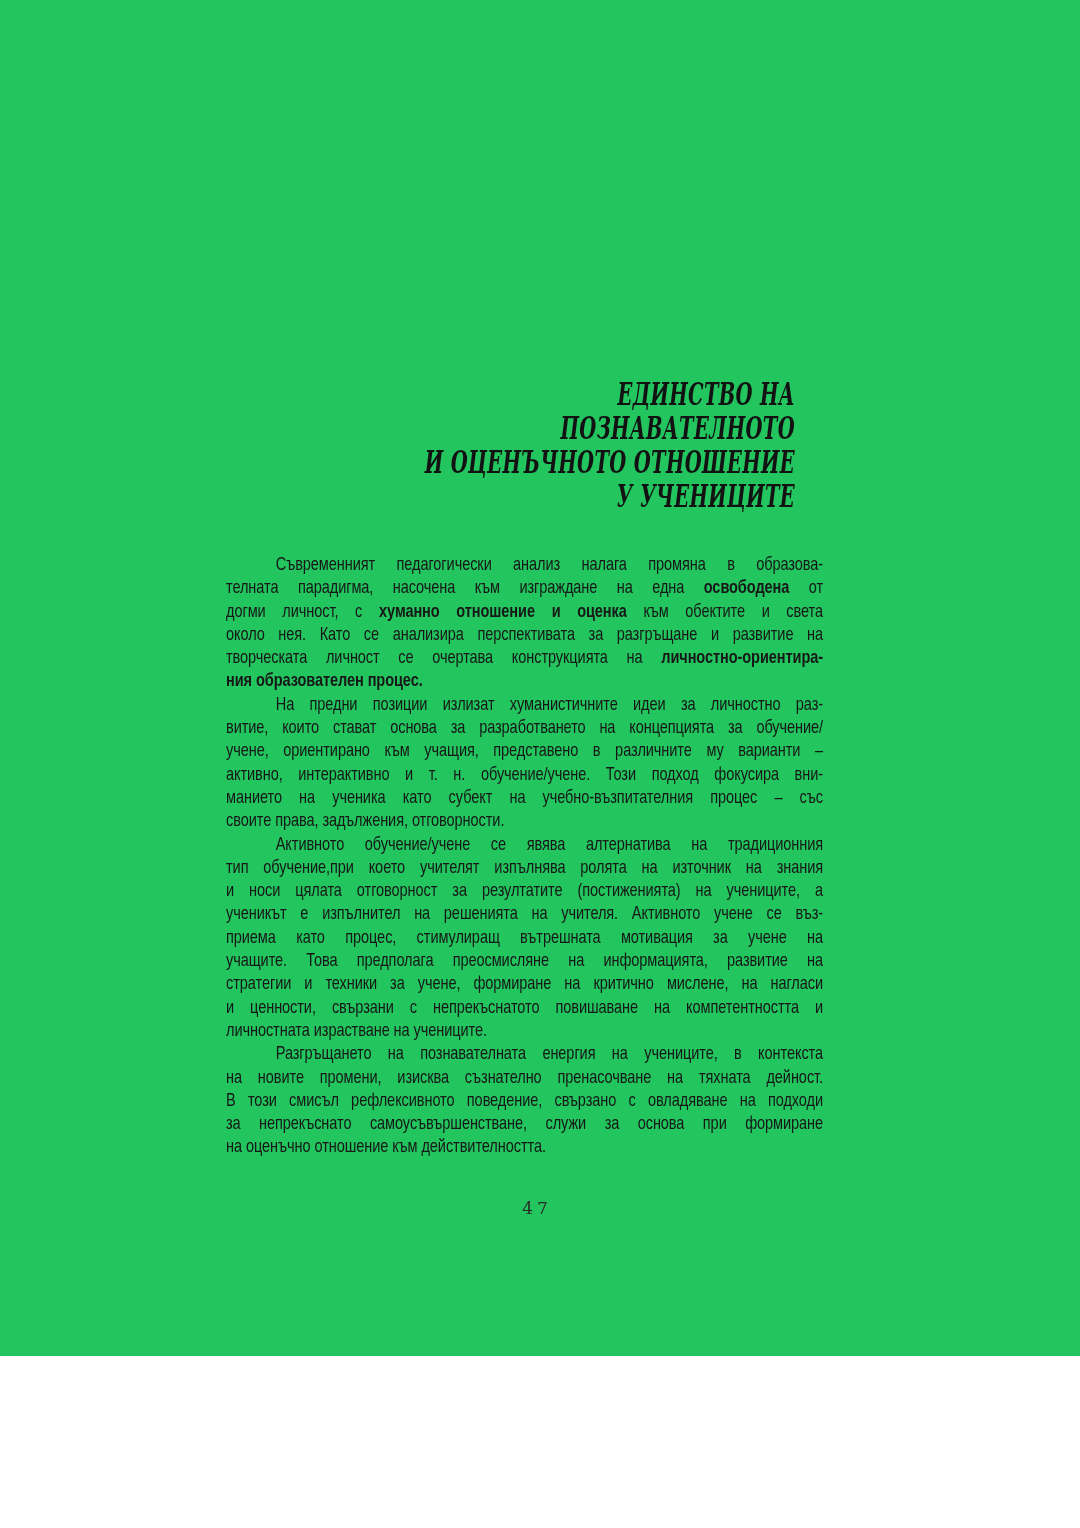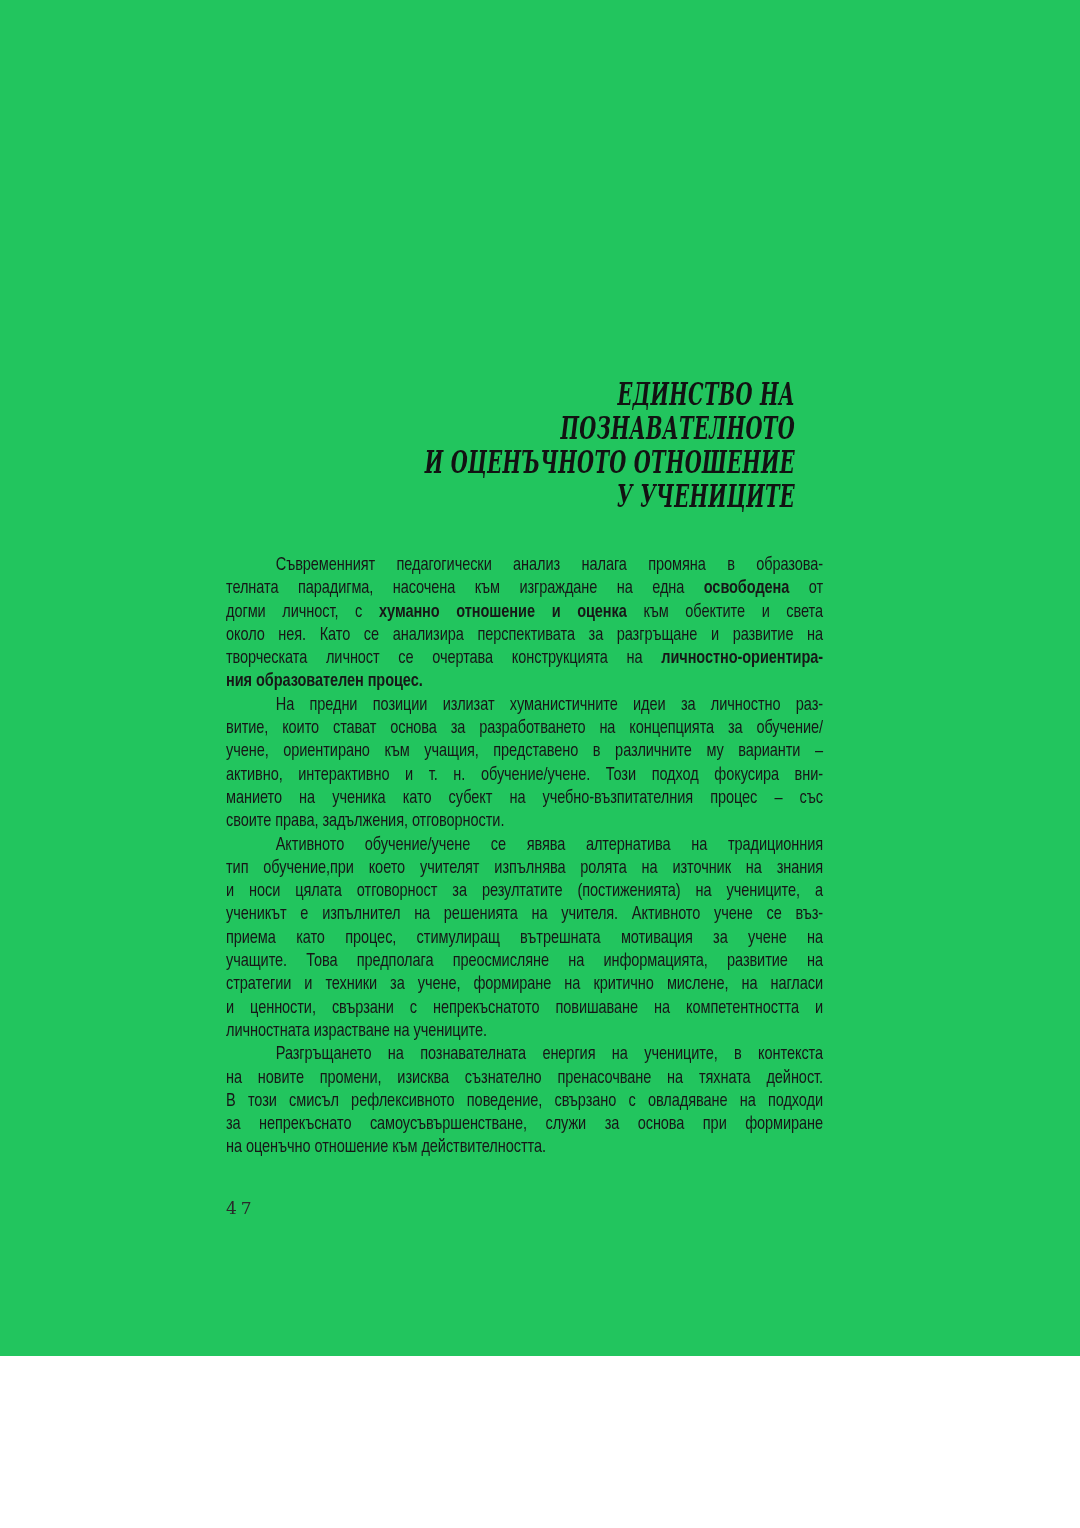--- a/index.html
+++ b/index.html
@@ -32,20 +32,21 @@
     font-size:19px; line-height:23.3px; letter-spacing:-0.1px;
     color:#171717;
   }
   .para { margin:0; }
   .line { text-align:justify; text-align-last:justify; min-height:23.3px; }
   .line.first { text-indent:65px; }
   .line.plast { text-align-last:left; }
   .line .b { font-weight:bold; }
   .pagenum {
     position:absolute; top:1198px; left:226px; width:622px;
+    text-align:center;
     font-family:"DejaVu Serif", serif;
     font-size:17px; letter-spacing:4px; color:#2a2a2a;
   }
 </style>
 </head>
 <body>
 
 <div class="page">
 
   <div class="titleblock">

